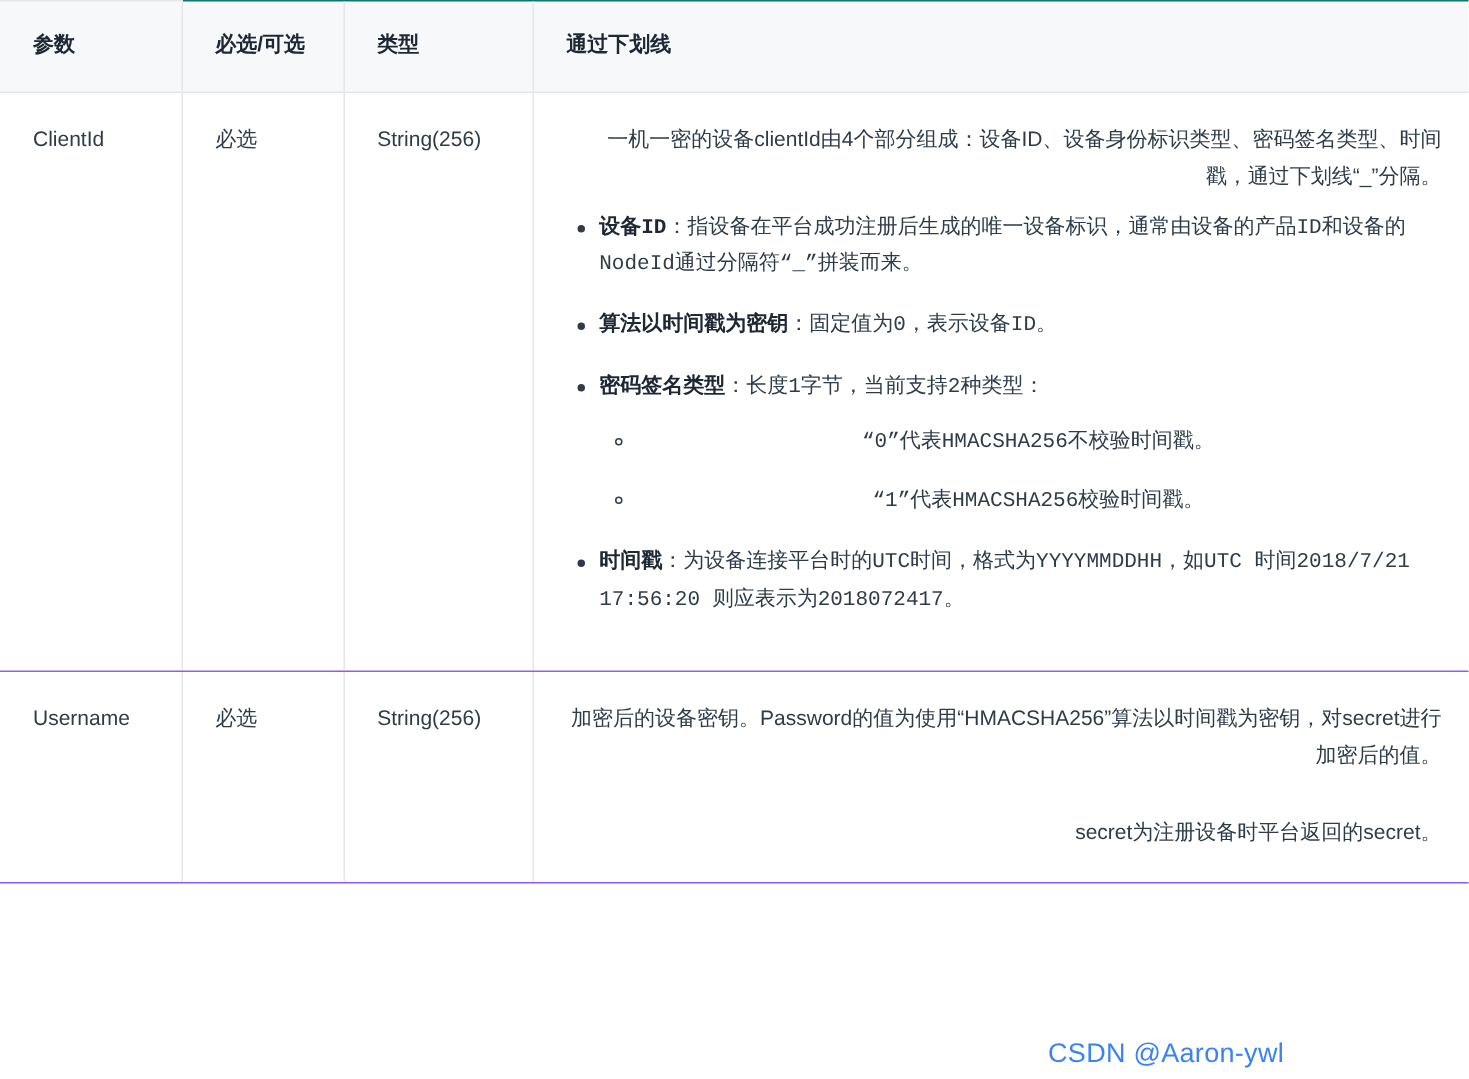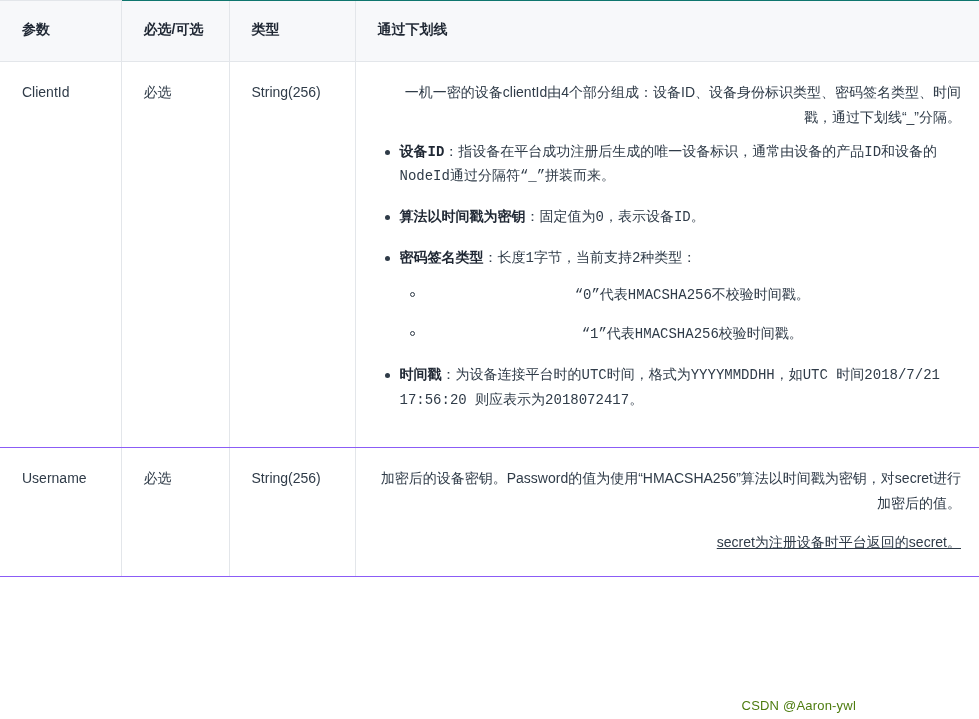--- a/index.html
+++ b/index.html
@@ -49,22 +49,21 @@
     word-break: break-word;
   }
   .doc-table tbody td + td { border-left: 1px solid #e3e6ea; }
 
   .desc p {
     margin: 0 0 4px 0;
     line-height: 1.78;
     text-align: right;
   }
   .desc p.gap {
-    margin-top: 14px;
-    text-decoration: underline;
+    margin-top: 26px;
   }
   ul.lv1 {
     margin: 10px 0 0 0;
     padding-left: 20px;
     list-style: none;
     font-family: Liberation Mono, monospace;
   }
   ul.lv1 > li {
     position: relative;
     margin: 0 0 16px 0;
@@ -102,22 +101,22 @@
     border-radius: 50%;
     border: 1px solid #2f3b48;
     background: transparent;
     box-sizing: border-box;
   }
   .b { font-weight: bold; color: #1f2733; }
   .watermark {
     position: absolute;
     right: 14px;
     bottom: 6px;
-    font-size: 13px;
-    color: #4d7c0f;
+    font-size: 18px;
+    color: #3b82f6;
     font-family: "Liberation Sans", sans-serif;
     letter-spacing: 0.2px;
   }
   .wrap { position: relative; width: 870px; height: 719px; }
 </style>
 </head>
 <body>
 
 <div class="wrap">
   <table class="doc-table">

